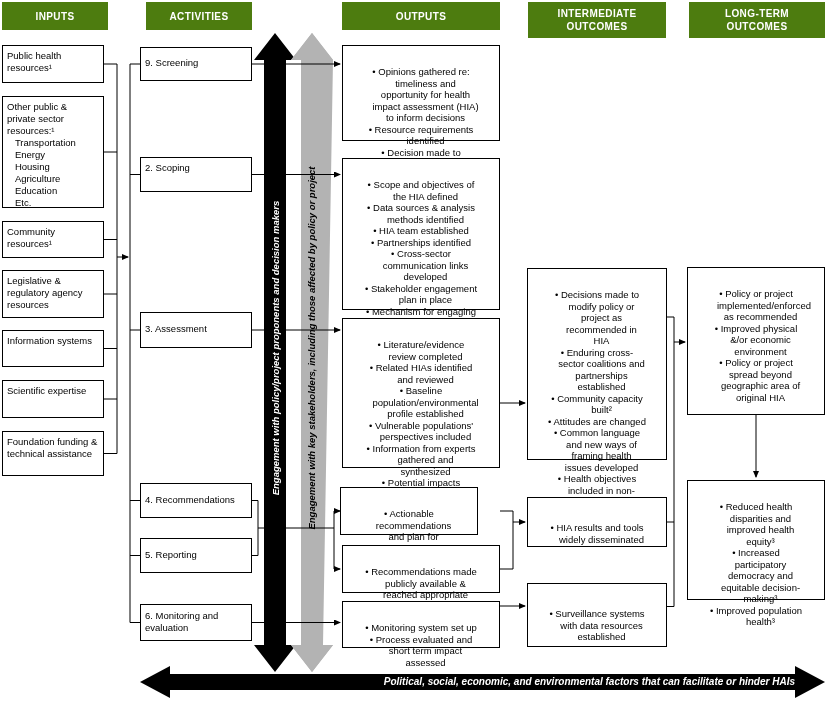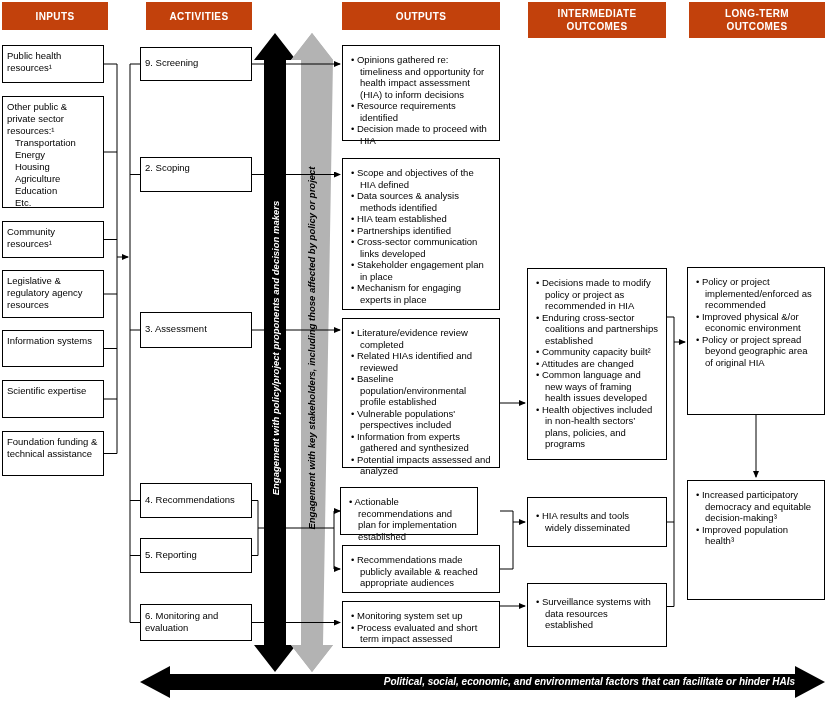--- a/index.html
+++ b/index.html
@@ -2,29 +2,29 @@
 <html><head>
 <meta charset="utf-8">
 <style>
   html,body{margin:0;padding:0;background:#fff;}
   #stage{
     position:relative;width:825px;height:704px;background:#fff;
     font-family:"Liberation Sans","DejaVu Sans",sans-serif;color:#000;
     overflow:hidden;
   }
   .hdr{
-    position:absolute;background:#c2410c;color:#fff;font-weight:bold;
+    position:absolute;background:#4d7c0f;color:#fff;font-weight:bold;
     font-size:10px;letter-spacing:.4px;display:flex;align-items:center;
     justify-content:center;text-align:center;white-space:pre-line;line-height:13px;
   }
   .box{
     position:absolute;border:1px solid #000;background:#fff;box-sizing:border-box;
     font-size:9.5px;line-height:12px;padding:4px 4px;white-space:pre-wrap;
   }
-  .box ul{margin:4px;padding:0;list-style:none;}
+  .box ul{margin:16px;padding:0;list-style:none;text-align:center;}
   .box li{
     font-size:9.5px;line-height:11.5px;padding-left:9px;text-indent:-9px;white-space:normal;
   }
   .box li::before{content:"• ";}
   svg.layer{position:absolute;left:0;top:0;z-index:3;}
   .box,.hdr{z-index:2;}
   .vlabel{
     position:absolute;z-index:4;width:620px;height:14px;text-align:center;
     font-size:9.5px;font-weight:bold;font-style:italic;line-height:14px;
     transform:rotate(-90deg);pointer-events:none;
@@ -81,21 +81,21 @@
   <div class="box" style="left:342px;top:318px;width:158px;height:150px"><ul><li>Literature/evidence review completed</li><li>Related HIAs identified and reviewed</li><li>Baseline population/environmental profile established</li><li>Vulnerable populations' perspectives included</li><li>Information from experts gathered and synthesized</li><li>Potential impacts assessed and analyzed</li></ul></div>
   <div class="box" style="left:340px;top:487px;width:138px;height:48px"><ul><li>Actionable recommendations and plan for implementation established</li></ul></div>
   <div class="box" style="left:342px;top:545px;width:158px;height:48px"><ul><li>Recommendations made publicly available &amp; reached appropriate audiences</li></ul></div>
   <div class="box" style="left:342px;top:601px;width:158px;height:47px"><ul><li>Monitoring system set up</li><li>Process evaluated and short term impact assessed</li></ul></div>
 
   <div class="box" style="left:527px;top:268px;width:140px;height:192px"><ul><li>Decisions made to modify policy or project as recommended in HIA</li><li>Enduring cross-sector coalitions and partnerships established</li><li>Community capacity built²</li><li>Attitudes are changed</li><li>Common language and new ways of framing health issues developed</li><li>Health objectives included in non-health sectors’ plans, policies, and programs</li></ul></div>
   <div class="box" style="left:527px;top:497px;width:140px;height:50px;padding-top:8px"><ul><li>HIA results and tools widely disseminated</li></ul></div>
   <div class="box" style="left:527px;top:583px;width:140px;height:64px;padding-top:8px"><ul><li>Surveillance systems with data resources established</li></ul></div>
 
   <div class="box" style="left:687px;top:267px;width:138px;height:148px"><ul><li>Policy or project implemented/enforced as recommended</li><li>Improved physical &amp;/or economic environment</li><li>Policy or project spread beyond geographic area of original HIA</li></ul></div>
-  <div class="box" style="left:687px;top:480px;width:138px;height:120px"><ul><li>Increased participatory democracy and equitable decision-making³</li><li>Improved population health³</li></ul></div>
+  <div class="box" style="left:687px;top:480px;width:138px;height:120px"><ul><li>Reduced health disparities and improved health equity³</li><li>Increased participatory democracy and equitable decision-making³</li><li>Improved population health³</li></ul></div>
 
   <svg class="layer" width="825" height="704">
     <defs>
       <marker id="ah" markerWidth="7" markerHeight="7" refX="6" refY="3" orient="auto" markerUnits="userSpaceOnUse">
         <path d="M0,0 L7,3 L0,6 Z" fill="#000"></path>
       </marker>
     </defs>
 
     <polygon points="275,33 254,60 264,60 264,645 254,645 275,672 296,645 286,645 286,60 296,60" fill="#000"></polygon>
     <polygon points="312,33 291,60 301,60 301,645 291,645 312,672 333,645 323,645 333,60" fill="#b3b3b3"></polygon>

